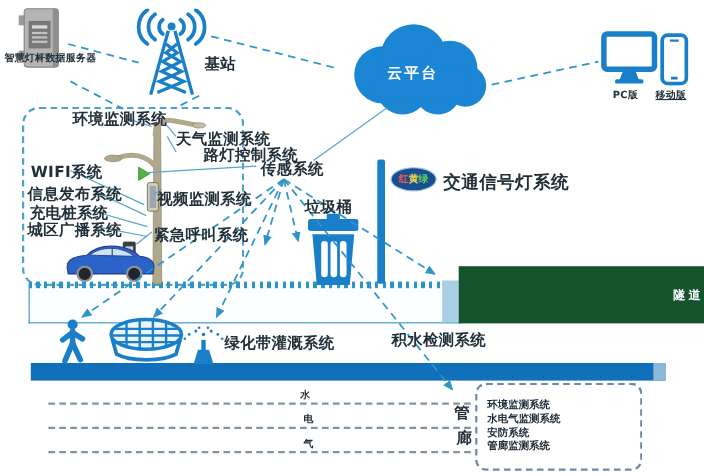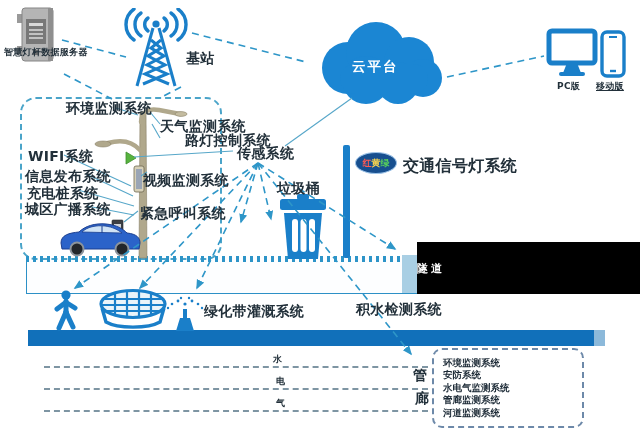--- a/index.html
+++ b/index.html
@@ -13,21 +13,21 @@
   
   .lamp-box{left:20px;top:97px;width:198px;height:159px;border:2px dashed #4aa4c9;border-radius:16px;z-index:2;}
   .list-box{left:432px;top:348px;width:152px;height:80px;border:2px dashed #6d89a9;border-radius:10px;z-index:6;
             display:flex;flex-direction:column;justify-content:center;padding:2px 0 2px 9px;box-sizing:border-box;}
   .list-box .item{font-weight:bold;font-size:9.5px;line-height:12.4px;color:#1c2a36;white-space:nowrap;}
   
   .road{left:26px;top:257px;width:391px;height:36px;background:#fdfeff;border:1px solid #2d90c6;border-top:none;z-index:1;}
   .road-hatch{left:26px;top:256px;width:391px;height:6px;z-index:2;
               background:repeating-linear-gradient(90deg,#2d94c8 0 3px,transparent 3px 7px);}
   .tunnel-portal{left:402px;top:255px;width:15px;height:38px;background:#a9cfe4;z-index:2;}
-  .tunnel{left:417px;top:242px;width:223px;height:52px;background:#000000;z-index:2;display:flex;align-items:center;justify-content:flex-start;}
+  .tunnel{left:417px;top:242px;width:223px;height:52px;background:#14532d;z-index:2;display:flex;align-items:center;justify-content:flex-end;}
   .dark-bar{left:28px;top:330px;width:577px;height:16px;background:#1170ba;z-index:2;}
   .dark-bar-cap{left:594px;top:330px;width:11px;height:16px;background:#8cb9da;z-index:3;}
   .pipe{position:absolute;left:44px;width:384px;height:0;border-top:2px dashed #7e95a3;z-index:2;}
   
   .t-pole{left:343px;top:145px;width:7px;height:113px;background:#1a7fc9;border-radius:2px;z-index:3;}
   .badge{left:355px;top:152px;width:40px;height:20px;background:#174f8f;border:1px solid #9fc4e8;border-radius:50%;
          display:flex;align-items:center;justify-content:center;z-index:6;gap:0;}
   .badge span{font-weight:bold;font-size:9px;line-height:1;}
   .c-red{color:#ff5a52;} .c-yel{color:#ffd84d;} .c-grn{color:#59d35a;}
   svg{display:block;}
@@ -249,19 +249,18 @@
 
   <div class="lbl s9" style="left:273px;top:353px;">水</div>
   <div class="lbl s9" style="left:276px;top:375px;">电</div>
   <div class="lbl s9" style="left:276px;top:397px;">气</div>
 
   <div class="lbl" style="left:413px;top:367px;">管</div>
   <div class="lbl" style="left:415px;top:390px;">廊</div>
 
   <div class="abs list-box">
     <div class="item">环境监测系统</div>
+    <div class="item">水电气监测系统</div>
     <div class="item">安防系统</div>
-    <div class="item">水电气监测系统</div>
     <div class="item">管廊监测系统</div>
-    <div class="item">河道监测系统</div>
   </div>
 
 </div>
 
 </body></html>

